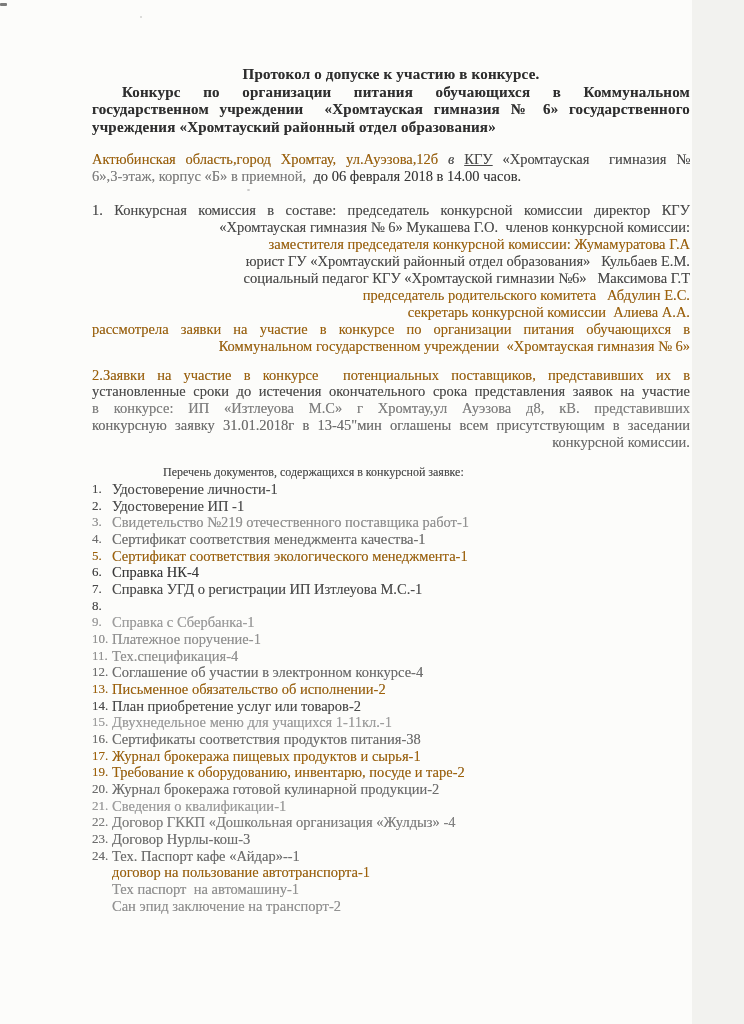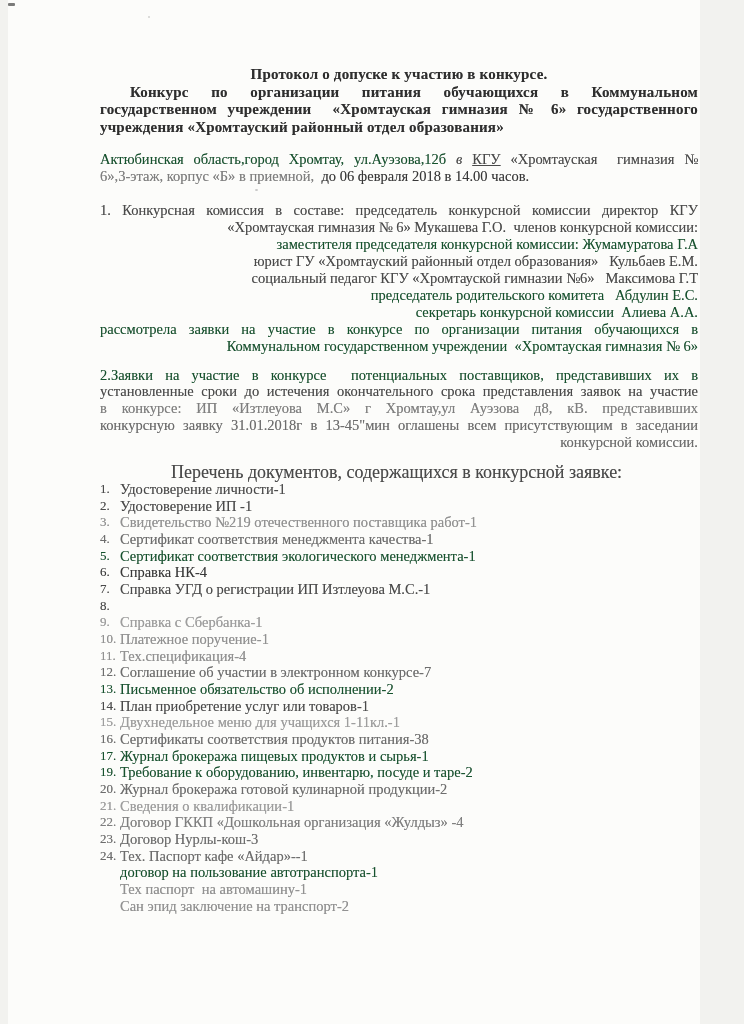--- a/index.html
+++ b/index.html
@@ -6,32 +6,31 @@
   body {
     width: 744px; height: 1024px;
     background: #f2f2ef;
     font-family: "Liberation Serif", serif;
   }
   .page {
     position: relative;
     width: 692px; height: 1024px;
     background: #fcfcfa;
     overflow: hidden;
-    margin-left: 8px;
   }
   .content {
     position: absolute;
     top: 66px; left: 92px;
     width: 598px;
     text-shadow: 0 0 0.4px rgba(70,70,70,0.45);
   }
   
   .d1 { color: #383838; }
   .d2 { color: #4a4a4a; }
-  .d3 { color: #14532d; }
+  .d3 { color: #a16207; }
   .d4 { color: #6d6d6d; }
   .d5 { color: #7f7f7f; }
   .d6 { color: #929292; }
   .d7 { color: #9e9e9e; }
 
   .title .t-line {
     font-weight: bold;
     font-size: 15px;
     line-height: 17.5px;
     color: #2e2e2e;
@@ -46,21 +45,21 @@
   .p1 { margin-top: 17px; }
   .p2 { margin-top: 12px; }
   .p1 .line, .p2 .line { line-height: 16.9px; text-align: right; }
 
   .it { font-style: italic; }
   .ul { text-decoration: underline; }
 
   .list-header {
     margin-top: 13px;
     margin-left: 71px;
-    font-size: 18px;
+    font-size: 12px;
     line-height: 17px;
   }
   ol.doc-list { list-style: none; margin: 0; padding: 0; }
   ol.doc-list li {
     display: flex;
     font-size: 14.5px;
     line-height: 16.65px;
   }
   ol.doc-list .num {
     flex: 0 0 20px;
@@ -160,29 +159,29 @@
         <li>
           <span class="num d6">10.</span>
           <span class="txt d6">Платежное поручение-1</span>
         </li>
         <li>
           <span class="num d6">11.</span>
           <span class="txt d6">Тех.спецификация-4</span>
         </li>
         <li>
           <span class="num d4">12.</span>
-          <span class="txt d4">Соглашение об участии в электронном конкурсе-7</span>
+          <span class="txt d4">Соглашение об участии в электронном конкурсе-4</span>
         </li>
         <li>
           <span class="num d3">13.</span>
           <span class="txt d3">Письменное обязательство об исполнении-2</span>
         </li>
         <li>
           <span class="num d2">14.</span>
-          <span class="txt d2">План приобретение услуг или товаров-1</span>
+          <span class="txt d2">План приобретение услуг или товаров-2</span>
         </li>
         <li>
           <span class="num d7">15.</span>
           <span class="txt d7">Двухнедельное меню для учащихся 1-11кл.-1</span>
         </li>
         <li>
           <span class="num d4">16.</span>
           <span class="txt d4">Сертификаты соответствия продуктов питания-38</span>
         </li>
         <li>

